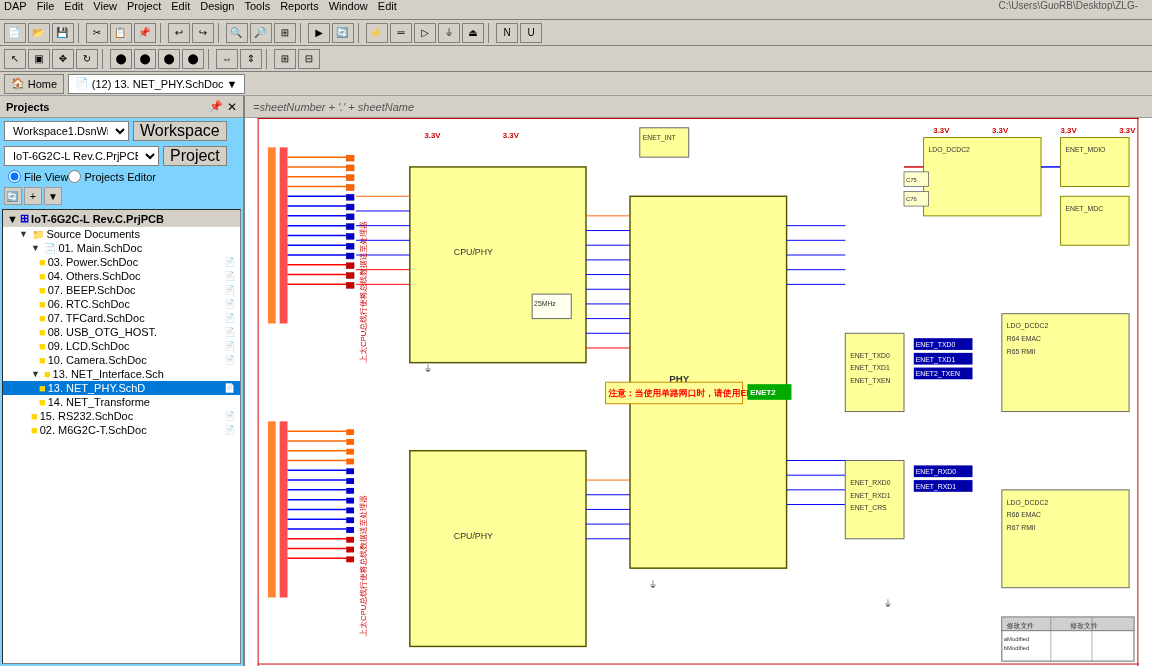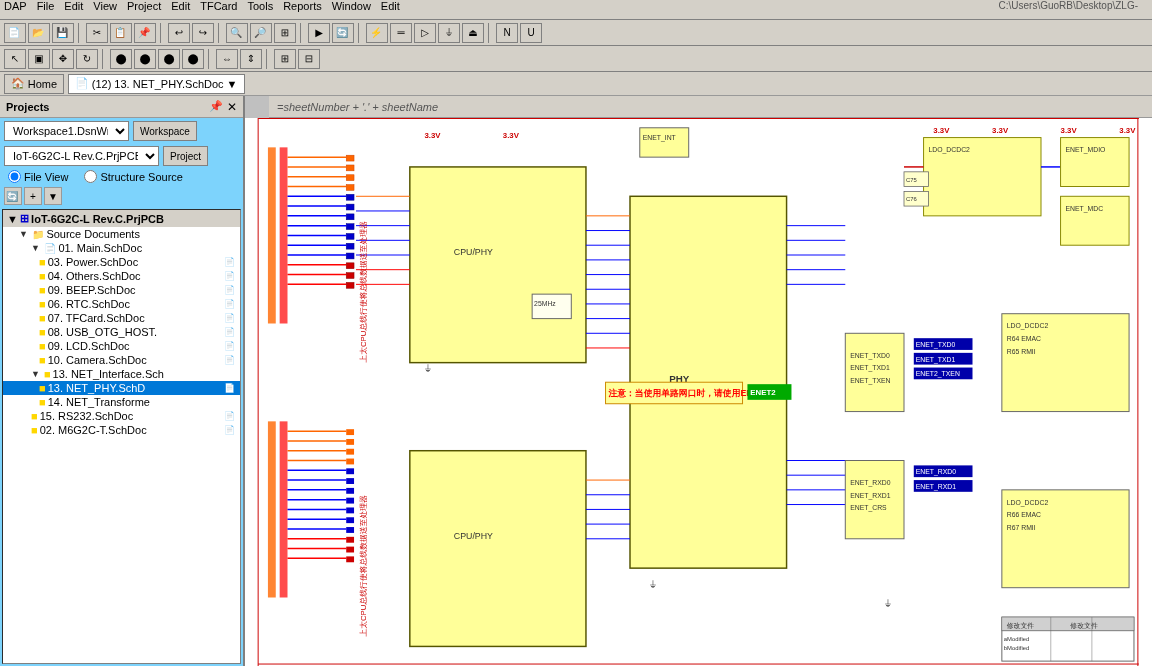--- a/index.html
+++ b/index.html
@@ -116,37 +116,37 @@
       font-size: 11px;
       padding: 0 4px;
       cursor: pointer;
     }
     .ws-btn {
       height: 20px;
       padding: 0 6px;
       background: #d4d0c8;
       border: 1px solid #808080;
       cursor: pointer;
-      font-size: 10px;
+      font-size: 16px;
     }
 
     
     #pcb-row {
       display: flex;
       align-items: center;
       padding: 2px 4px;
       gap: 4px;
     }
 
     
     #radio-row {
       display: flex;
       align-items: center;
       padding: 2px 8px;
-      gap: 16px;
+      gap: 0;
       font-size: 11px;
     }
     .radio-option { display: flex; align-items: center; gap: 3px; cursor: pointer; }
 
     
     #icon-row {
       display: flex;
       align-items: center;
       padding: 2px 4px;
       gap: 2px;
@@ -196,21 +196,20 @@
 
     
     #schematic-header {
       height: 22px;
       background: #d4d0c8;
       border-bottom: 1px solid #999;
       display: flex;
       align-items: center;
       padding: 0 8px;
       font-size: 11px;
-      margin-left: 24px;
     }
 
     
     #schematic-canvas {
       flex: 1;
       background: white;
       overflow: hidden;
       position: relative;
     }
 
@@ -233,21 +232,21 @@
 </head>
 <body>
 
 <div id="menubar">
   <span>DAP</span>
   <span>File</span>
   <span>Edit</span>
   <span>View</span>
   <span>Project</span>
   <span>Edit</span>
-  <span>TFCard</span>
+  <span>Design</span>
   <span>Tools</span>
   <span>Reports</span>
   <span>Window</span>
   <span>Edit</span>
   <span style="margin-left:auto; font-size:10px; color:#555;">C:\Users\GuoRB\Desktop\ZLG-</span>
 </div>
 
 <div id="toolbar1">
   <div class="tb-btn">📄</div>
   <div class="tb-btn">📂</div>
@@ -333,21 +332,21 @@
       <button class="ws-btn">Project</button>
     </div>
 
     <div id="radio-row">
       <label class="radio-option">
         <input type="radio" name="viewtype" checked="" style="">
         <span>File View</span>
       </label>
       <label class="radio-option">
         <input type="radio" name="viewtype" style="">
-        <span>Structure Source</span>
+        <span>Projects Editor</span>
       </label>
     </div>
 
     <div id="icon-row">
       <div class="icon-box">🔄</div>
       <div class="icon-box">+</div>
       <div class="icon-box">▼</div>
     </div>
 
     <div id="tree-panel">
@@ -372,21 +371,21 @@
         <span>03. Power.SchDoc</span>
         <span style="margin-left:auto;font-size:9px;">📄</span>
       </div>
       <div class="tree-item sub">
         <span style="color:#ffd700;">■</span>
         <span>04. Others.SchDoc</span>
         <span style="margin-left:auto;font-size:9px;">📄</span>
       </div>
       <div class="tree-item sub">
         <span style="color:#ffd700;">■</span>
-        <span>09. BEEP.SchDoc</span>
+        <span>07. BEEP.SchDoc</span>
         <span style="margin-left:auto;font-size:9px;">📄</span>
       </div>
       <div class="tree-item sub">
         <span style="color:#ffd700;">■</span>
         <span>06. RTC.SchDoc</span>
         <span style="margin-left:auto;font-size:9px;">📄</span>
       </div>
       <div class="tree-item sub">
         <span style="color:#ffd700;">■</span>
         <span>07. TFCard.SchDoc</span>

